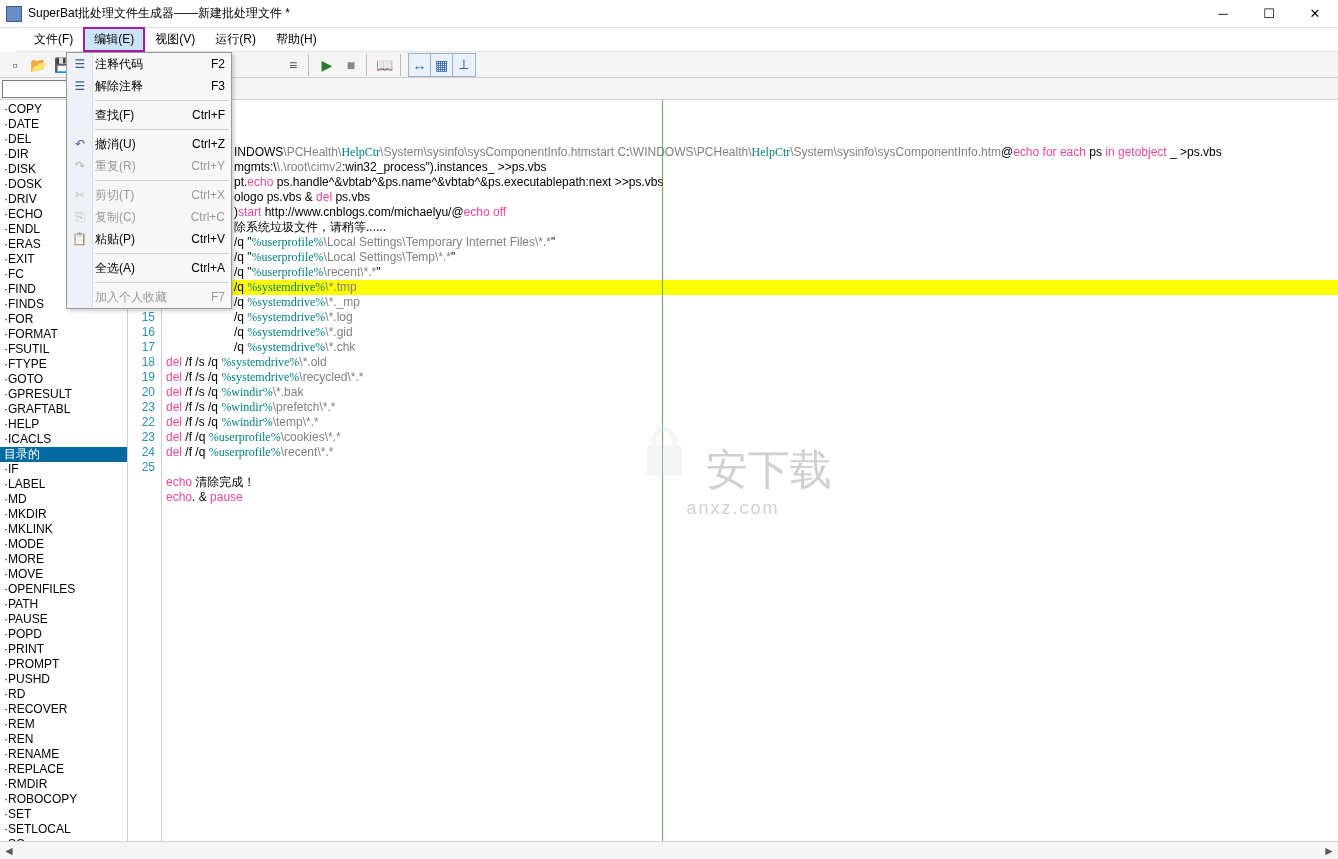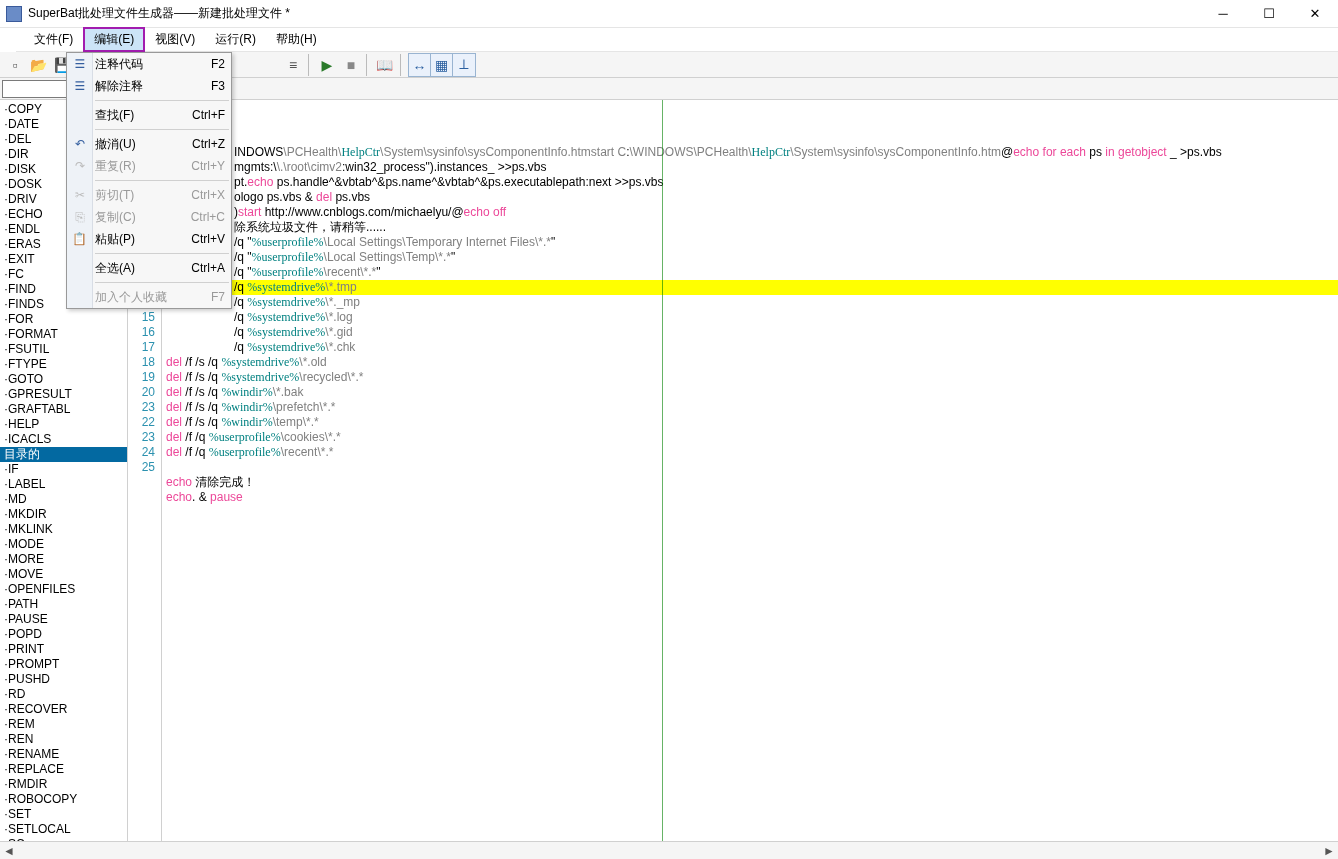--- a/index.html
+++ b/index.html
@@ -176,20 +176,28 @@
         <div>20</div>
         <div>23</div>
         <div>22</div>
         <div>23</div>
         <div>24</div>
         <div>25</div>
       </div>
     <div class="code" id="code">
       <div class="margin80"></div>
     <div class="ln" style="margin-left: 68px;">INDOWS<span class="op">\PCHealth</span><span class="op">\<span class="str">HelpCtr</span></span><span class="op">\System</span><span class="op">\sysinfo</span><span class="op">\sysComponentInfo.htmstart C</span>:<span class="op">\WINDOWS</span><span class="op">\PCHealth</span><span class="op">\<span class="str">HelpCtr</span></span><span class="op">\System</span><span class="op">\sysinfo</span><span class="op">\sysComponentInfo.htm</span>@<span class="kw">echo</span> <span class="kw">for</span> <span class="kw">each</span> ps <span class="kw">in</span> <span class="kw">getobject</span> _ &gt;ps.vbs</div><div class="ln" style="margin-left: 68px;">mgmts:\<span class="op">\.</span><span class="op">\root</span><span class="op">\cimv2</span>:win32_process").instances_ &gt;&gt;ps.vbs</div><div class="ln" style="margin-left: 68px;">pt.<span class="kw">echo</span> ps.handle^&amp;vbtab^&amp;ps.name^&amp;vbtab^&amp;ps.executablepath:next &gt;&gt;ps.vbs</div><div class="ln" style="margin-left: 68px;">ologo ps.vbs &amp; <span class="kw">del</span> ps.vbs</div><div class="ln" style="margin-left: 68px;">)<span class="kw">start</span> http://www.cnblogs.com/michaelyu/@<span class="kw">echo</span> <span class="kw">off</span></div><div class="ln" style="margin-left: 68px;">除系统垃圾文件，请稍等......</div><div class="ln" style="margin-left: 68px;">/q "<span class="str">%userprofile%</span><span class="op">\Local Settings</span><span class="op">\Temporary Internet Files</span><span class="op">\*.*</span>"</div><div class="ln" style="margin-left: 68px;">/q "<span class="str">%userprofile%</span><span class="op">\Local Settings</span><span class="op">\Temp</span><span class="op">\*.*</span>"</div><div class="ln" style="margin-left: 68px;">/q "<span class="str">%userprofile%</span><span class="op">\recent</span><span class="op">\*.*</span>"</div><div class="ln hl" style="margin-left: 68px;">/q <span class="str">%systemdrive%</span><span class="op">\*.tmp</span></div><div class="ln" style="margin-left: 68px;">/q <span class="str">%systemdrive%</span><span class="op">\*._mp</span></div><div class="ln" style="margin-left: 68px;">/q <span class="str">%systemdrive%</span><span class="op">\*.log</span></div><div class="ln" style="margin-left: 68px;">/q <span class="str">%systemdrive%</span><span class="op">\*.gid</span></div><div class="ln" style="margin-left: 68px;">/q <span class="str">%systemdrive%</span><span class="op">\*.chk</span></div><div class="ln"><span class="kw">del</span> /f /s /q <span class="str">%systemdrive%</span><span class="op">\*.old</span></div><div class="ln"><span class="kw">del</span> /f /s /q <span class="str">%systemdrive%</span><span class="op">\recycled</span><span class="op">\*.*</span></div><div class="ln"><span class="kw">del</span> /f /s /q <span class="str">%windir%</span><span class="op">\*.bak</span></div><div class="ln"><span class="kw">del</span> /f /s /q <span class="str">%windir%</span><span class="op">\prefetch</span><span class="op">\*.*</span></div><div class="ln"><span class="kw">del</span> /f /s /q <span class="str">%windir%</span><span class="op">\temp</span><span class="op">\*.*</span></div><div class="ln"><span class="kw">del</span> /f /q <span class="str">%userprofile%</span><span class="op">\cookies</span><span class="op">\*.*</span></div><div class="ln"><span class="kw">del</span> /f /q <span class="str">%userprofile%</span><span class="op">\recent</span><span class="op">\*.*</span></div><div class="ln"></div><div class="ln"><span class="kw">echo</span> 清除完成！</div><div class="ln"><span class="kw">echo</span>. &amp; <span class="kw">pause</span></div><div class="ln"></div></div>
+    <div class="watermark">
+      <svg width="60" height="60" viewBox="0 0 60 60">
+          <rect x="12" y="22" width="36" height="30" rx="4" fill="#d9d9d9"></rect>
+          <path d="M20 22v-6a10 10 0 0 1 20 0v6" fill="none" stroke="#d9d9d9" stroke-width="5"></path>
+        </svg>
+      <span>安下载</span>
+      <div class="sub">anxz.com</div>
+    </div>
   </div>
 </div>
 
 <div class="dropdown">
   <div class="iconstrip"></div>
   <div class="drow">
       <span class="dicon">☰</span>
       <span>注释代码</span>
       <span class="sc">F2</span>
     </div>

